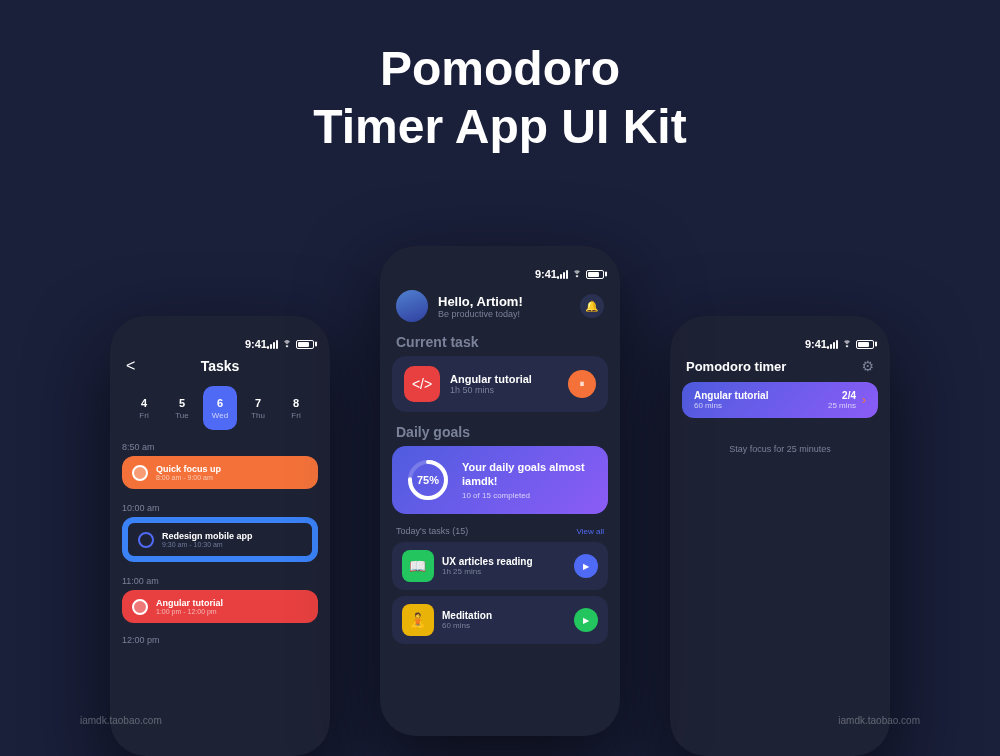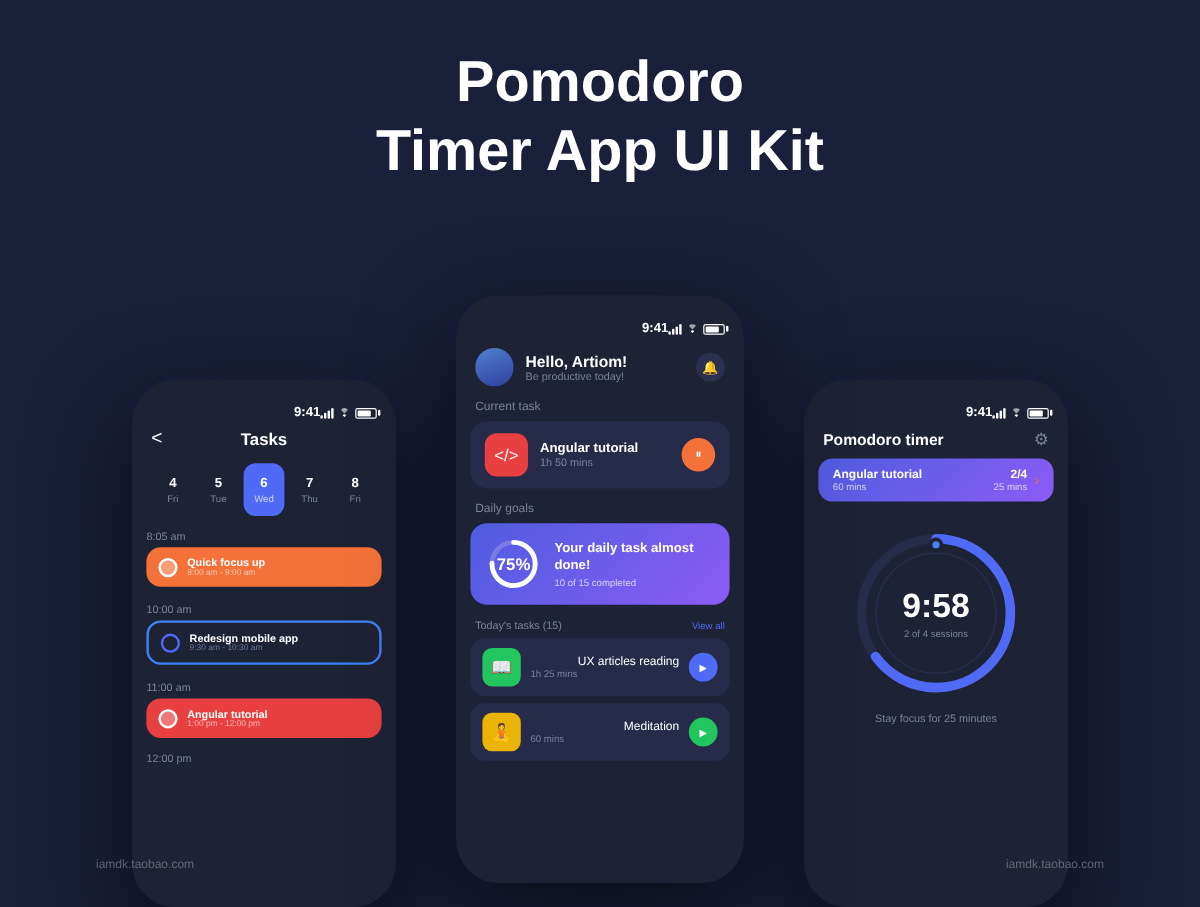--- a/index.html
+++ b/index.html
@@ -207,21 +207,21 @@
       padding: 8px 10px;
       margin-bottom: 6px;
       display: flex;
       align-items: center;
       gap: 8px;
     }
 
     .task-card.orange { background: #f4723a; }
     .task-card.blue-outline {
       background: transparent;
-      border: 2px solid #3b82f6;
+      border: 6px solid #3b82f6;
     }
     .task-card.red { background: #e84040; }
 
     .task-circle {
       width: 16px;
       height: 16px;
       border-radius: 50%;
       border: 2px solid rgba(255,255,255,0.6);
       flex-shrink: 0;
     }
@@ -270,22 +270,23 @@
       background: #2a3150;
       display: flex;
       align-items: center;
       justify-content: center;
       font-size: 11px;
     }
 
     
     .section-label {
       color: #7a8299;
-      font-size: 10px;
+      font-size: 14px;
       padding: 4px 16px 6px;
+      font-weight: bold;
     }
 
     
     .current-task-card {
       margin: 0 12px 8px;
       background: #252b48;
       border-radius: 14px;
       padding: 10px 12px;
       display: flex;
       align-items: center;
@@ -342,21 +343,21 @@
     .progress-circle svg {
       transform: rotate(-90deg);
     }
 
     .progress-text {
       position: absolute;
       top: 50%;
       left: 50%;
       transform: translate(-50%, -50%);
       color: white;
-      font-size: 14px;
+      font-size: 11px;
       font-weight: 700;
     }
 
     .goals-text { flex: 1; }
     .goals-title { color: white; font-size: 11px; font-weight: 700; line-height: 1.3; }
     .goals-sub { color: rgba(255,255,255,0.7); font-size: 8px; margin-top: 3px; }
 
     
     .today-tasks-header {
       display: flex;
@@ -386,21 +387,21 @@
       align-items: center;
       justify-content: center;
       font-size: 14px;
       flex-shrink: 0;
     }
 
     .task-icon.green { background: #22c55e; }
     .task-icon.yellow { background: #eab308; }
 
     .task-item-info { flex: 1; }
-    .task-item-name { color: white; font-size: 10px; font-weight: 400; text-align: right; }
+    .task-item-name { color: white; font-size: 10px; font-weight: 700; }
     .task-item-duration { color: #7a8299; font-size: 8px; }
 
     .play-btn {
       width: 24px;
       height: 24px;
       border-radius: 50%;
       background: #4f6af5;
       display: flex;
       align-items: center;
       justify-content: center;
@@ -564,21 +565,21 @@
         <span class="date-day">7</span>
         <span class="date-label">Thu</span>
       </div>
       <div class="date-item">
         <span class="date-day">8</span>
         <span class="date-label">Fri</span>
       </div>
     </div>
 
     <div class="task-time-section">
-      <div class="time-label">8:05 am</div>
+      <div class="time-label">8:50 am</div>
       <div class="task-card orange">
         <div class="task-circle filled"></div>
         <div class="task-info">
           <div class="task-name">Quick focus up</div>
           <div class="task-time-range">8:00 am - 9:00 am</div>
         </div>
       </div>
     </div>
 
     <div class="task-time-section">
@@ -651,21 +652,21 @@
     <div class="section-label">Daily goals</div>
     <div class="daily-goals-card">
       <div class="progress-circle">
         <svg width="44" height="44" viewBox="0 0 44 44">
           <circle cx="22" cy="22" r="18" fill="none" stroke="rgba(255,255,255,0.2)" stroke-width="4"></circle>
           <circle cx="22" cy="22" r="18" fill="none" stroke="white" stroke-width="4" stroke-dasharray="113" stroke-dashoffset="28" stroke-linecap="round"></circle>
         </svg>
         <div class="progress-text">75%</div>
       </div>
       <div class="goals-text">
-        <div class="goals-title">Your daily task almost done!</div>
+        <div class="goals-title">Your daily goals almost iamdk!</div>
         <div class="goals-sub">10 of 15 completed</div>
       </div>
     </div>
 
     <div class="today-tasks-header">
       <span class="today-label">Today's tasks (15)</span>
       <span class="view-all">View all</span>
     </div>
 
     <div class="task-item">
@@ -719,33 +720,20 @@
         <div class="timer-task-duration">60 mins</div>
       </div>
       <div class="timer-task-right">
         <div class="timer-task-progress">2/4</div>
         <div class="timer-task-remaining">25 mins</div>
       </div>
       <span class="arrow-right">›</span>
     </div>
 
     <div class="big-timer-container">
-      <div class="big-timer-ring">
-        <svg width="150" height="150" viewBox="0 0 150 150">
-          <circle cx="75" cy="75" r="62" fill="none" stroke="#252b48" stroke-width="8"></circle>
-          <circle cx="75" cy="75" r="62" fill="none" stroke="#4f6af5" stroke-width="8" stroke-dasharray="389.5" stroke-dashoffset="136.3" stroke-linecap="round"></circle>
-          <circle cx="75" cy="75" r="50" fill="none" stroke="#2a3150" stroke-width="1"></circle>
-        </svg>
-        
-        <div style="position:absolute; top:12px; left:50%; transform:translateX(-50%); width:12px; height:12px; background:#4a80ff; border-radius:50%; border:3px solid #1e2235;"></div>
-        <div class="big-timer-center">
-          <div class="big-time">9:58</div>
-          <div class="sessions-text">2 of 4 sessions</div>
-        </div>
-      </div>
       <div class="stay-focus-text">Stay focus for 25 minutes</div>
     </div>
   </div>
 
 </div>
 
 <div class="watermark watermark-left">iamdk.taobao.com</div>
 <div class="watermark watermark-right">iamdk.taobao.com</div>
 
 </body></html>

